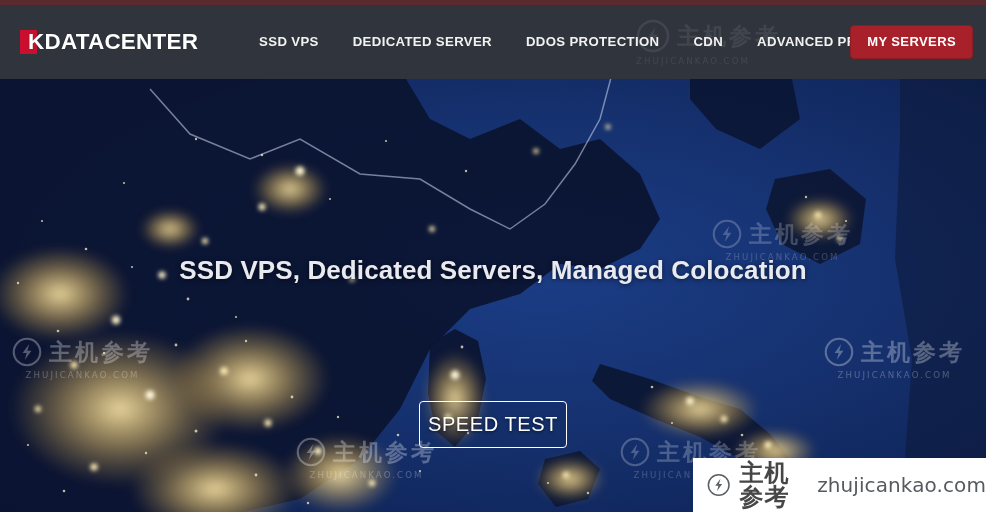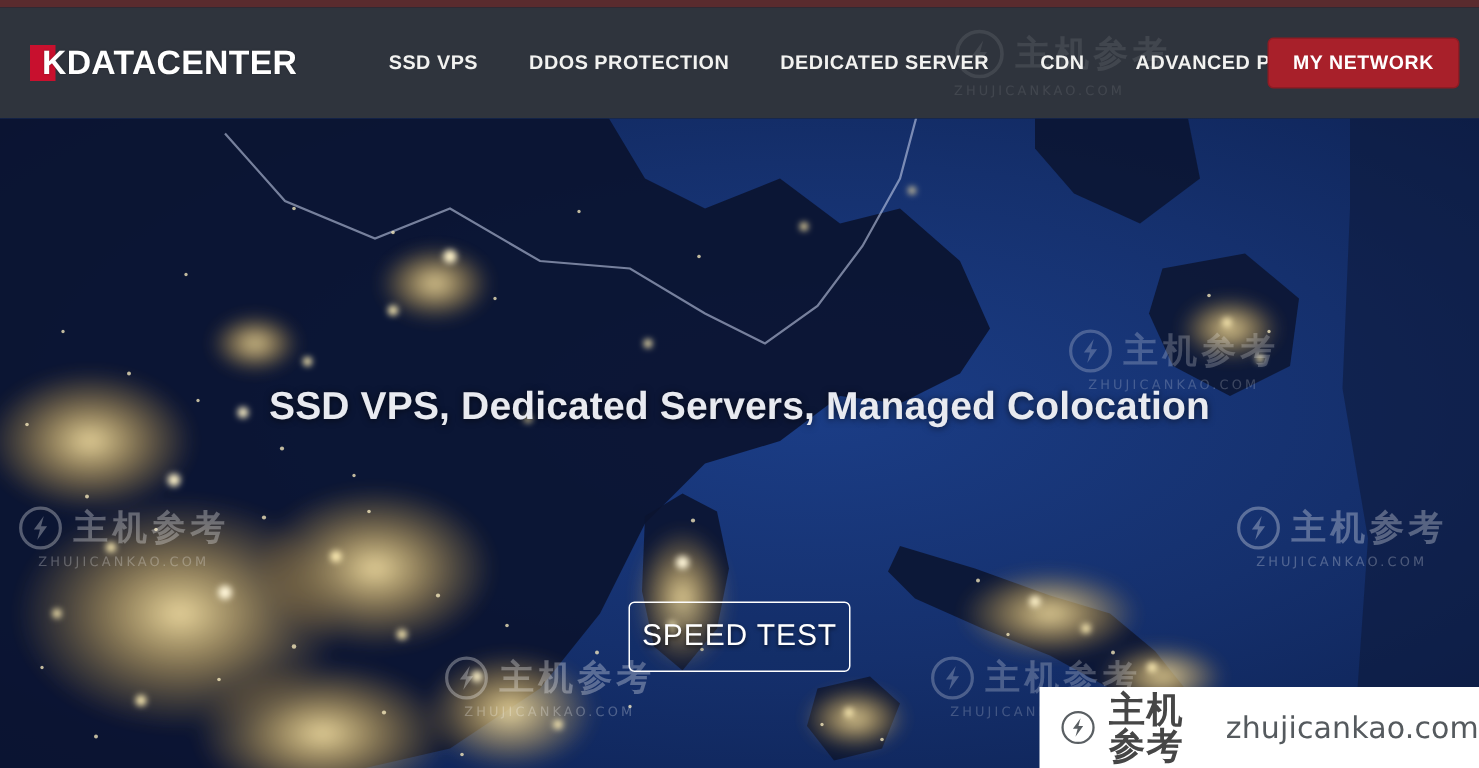--- a/index.html
+++ b/index.html
@@ -205,28 +205,28 @@
 
     <div class="logo">
       <span class="logo-k"></span>
       <span class="logo-text">
         <span>K</span><span>DATACENTER</span>
       </span>
     </div>
 
     <nav class="nav">
       <div class="nav-item">SSD VPS</div>
+      <div class="nav-item">DEDICATED SERVER</div>
       <div class="nav-item">DDOS PROTECTION</div>
-      <div class="nav-item">DEDICATED SERVER</div>
       <div class="nav-item">CDN</div>
       <div class="nav-item adv">ADVANCED PRODUCTS</div>
       <div class="chev"></div>
     </nav>
 
-    <div class="portal">MY NETWORK</div>
+    <div class="portal">MY SERVERS</div>
   </div>
 
   <div class="hero">
 
     <svg class="hero-sat" viewBox="0 0 986 433" preserveAspectRatio="none">
       <defs>
         <radialGradient id="sea" cx="55%" cy="45%" r="85%">
           <stop offset="0%" stop-color="#1b3d86"></stop>
           <stop offset="45%" stop-color="#15306d"></stop>
           <stop offset="100%" stop-color="#0a1c49"></stop>

